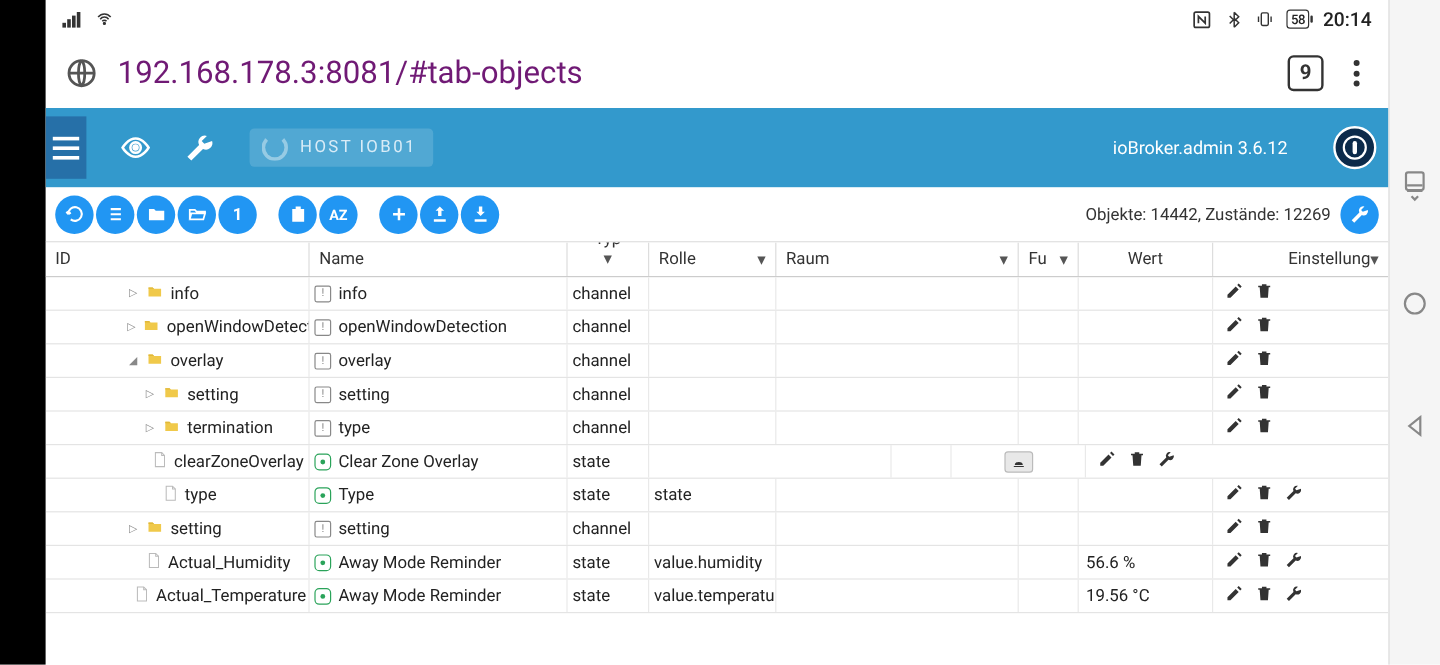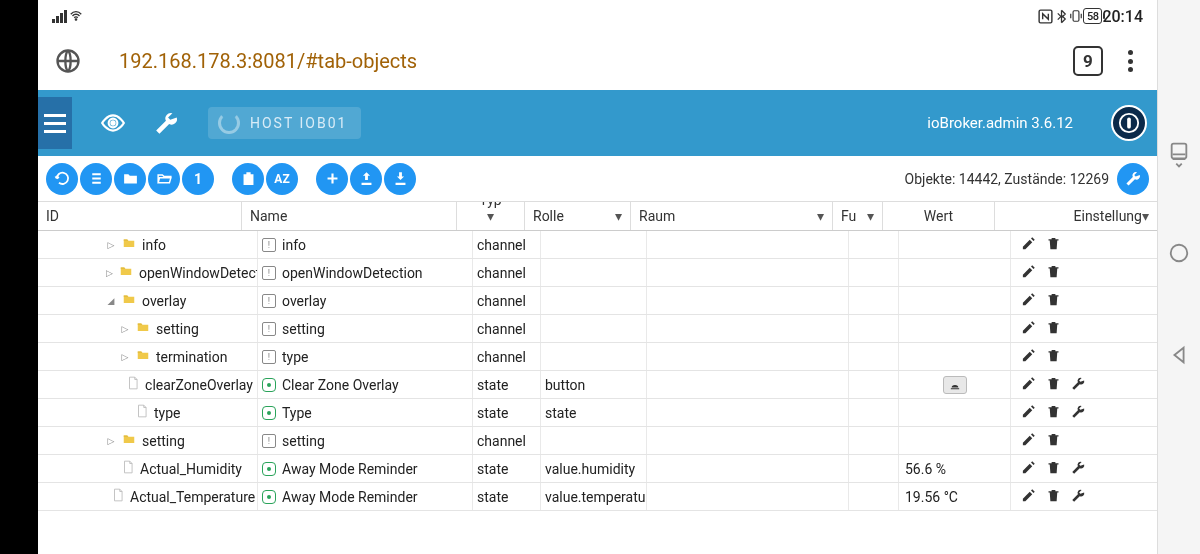--- a/index.html
+++ b/index.html
@@ -20,40 +20,40 @@
     align-items: center; padding-top: 140px; gap: 80px; color: #7c7c7c;
     border-left: 1px solid #ddd;
   }
   .right-nav .nicon { width: 22px; height: 22px; }
 
   
   .status-bar {
     height: 32px; display: flex; align-items: center; justify-content: space-between;
     padding: 0 14px; color: #222;
   }
-  .status-left, .status-right { display: flex; align-items: center; gap: 0; }
+  .status-left, .status-right { display: flex; align-items: center; gap: 11px; }
   .status-right { font-size: 16px; font-weight: 500; }
   .battery-box {
     border: 1.5px solid #333; border-radius: 3px; padding: 0 3px;
     font-size: 11px; display: inline-flex; align-items: center; height: 16px;
     position: relative; letter-spacing: -0.5px;
   }
   .battery-box::after { content: ""; position: absolute; right: -4px; top: 4px; width: 2px; height: 6px; background: #333; border-radius: 1px;}
   .signal-bars { display: flex; align-items: flex-end; gap: 1px; height: 14px; }
   .signal-bars span { width: 3px; background: #333; }
   .signal-bars span:nth-child(1){height:4px;} .signal-bars span:nth-child(2){height:7px;}
   .signal-bars span:nth-child(3){height:10px;} .signal-bars span:nth-child(4){height:13px;}
   .wifi-icon { width:18px; height:14px; }
 
   
   .browser-bar {
     height: 58px; display: flex; align-items: center; padding: 0 16px; gap: 16px;
   }
   .globe { width: 28px; height: 28px; color: #555; flex-shrink:0;}
-  .url { font-size: 20px; color: #a16207; flex: 1; white-space: nowrap; overflow: hidden; margin-left: 21px; }
+  .url { font-size: 26px; color: #701a75; flex: 1; white-space: nowrap; overflow: hidden; }
   .tab-count {
     width: 30px; height: 30px; border: 2.5px solid #333; border-radius: 5px;
     display: flex; align-items: center; justify-content: center; font-weight: 700; font-size: 17px;
   }
   .dots-v { width: 22px; height: 30px; display:flex; flex-direction:column; justify-content:space-between; padding:4px 0; align-items:center;}
   .dots-v span { width:5px; height:5px; background:#333; border-radius:50%; }
 
   
   .app-header {
     background: #3399cc; color: #fff; height: 66px; position: relative;
@@ -102,21 +102,21 @@
 
   
   .table { flex: 1; overflow: hidden; display: flex; flex-direction: column; }
   .thead { display: flex; border-bottom: 1px solid #ccc; background: #fff; }
   .thead .th {
     padding: 6px 8px; font-size: 14px; color: #333; display: flex;
     align-items: center; justify-content: space-between; border-right: 1px solid #ddd;
     height: 28px;
   }
   .th .chev { color:#555; }
-  .col-id   { width: 204px; padding-left:8px !important;}
+  .col-id   { width: 220px; padding-left:8px !important;}
   .col-name { width: 215px; }
   .col-typ  { width: 68px; justify-content:flex-end !important;flex-direction:column; }
   .col-rolle{ width: 106px; }
   .col-raum { width: 202px; }
   .col-fun  { width: 50px; }
   .col-wert { width: 112px; justify-content:center !important;}
   .col-einst{ width: 106px; justify-content:flex-end !important;}
 
   .tbody { flex: 1; overflow: hidden; }
   .row {
@@ -496,23 +496,20 @@
                 </svg></span>
               <span>clearZoneOverlay</span>
             </div>
             <div class="cell c-name">
               <span class="name-state-icon"></span>
               <span>Clear Zone Overlay</span>
             </div>
             <div class="cell c-typ">
               <span>state</span>
             </div>
-            <div class="cell c-rolle">
-              <span>button</span>
-            </div>
             <div class="cell c-raum"></div>
             <div class="cell c-fun"></div>
             <div class="cell c-wert">
               <span class="bell-btn">
                 <svg width="12" height="10" viewBox="0 0 24 24" fill="#333">
                   <path d="M4 18 a8 6 0 0 1 16 0 z M2 20 h20 v2 H2z"></path>
                 </svg>
               </span>
             </div>
             <div class="cell c-act" style="border-right: none;">

